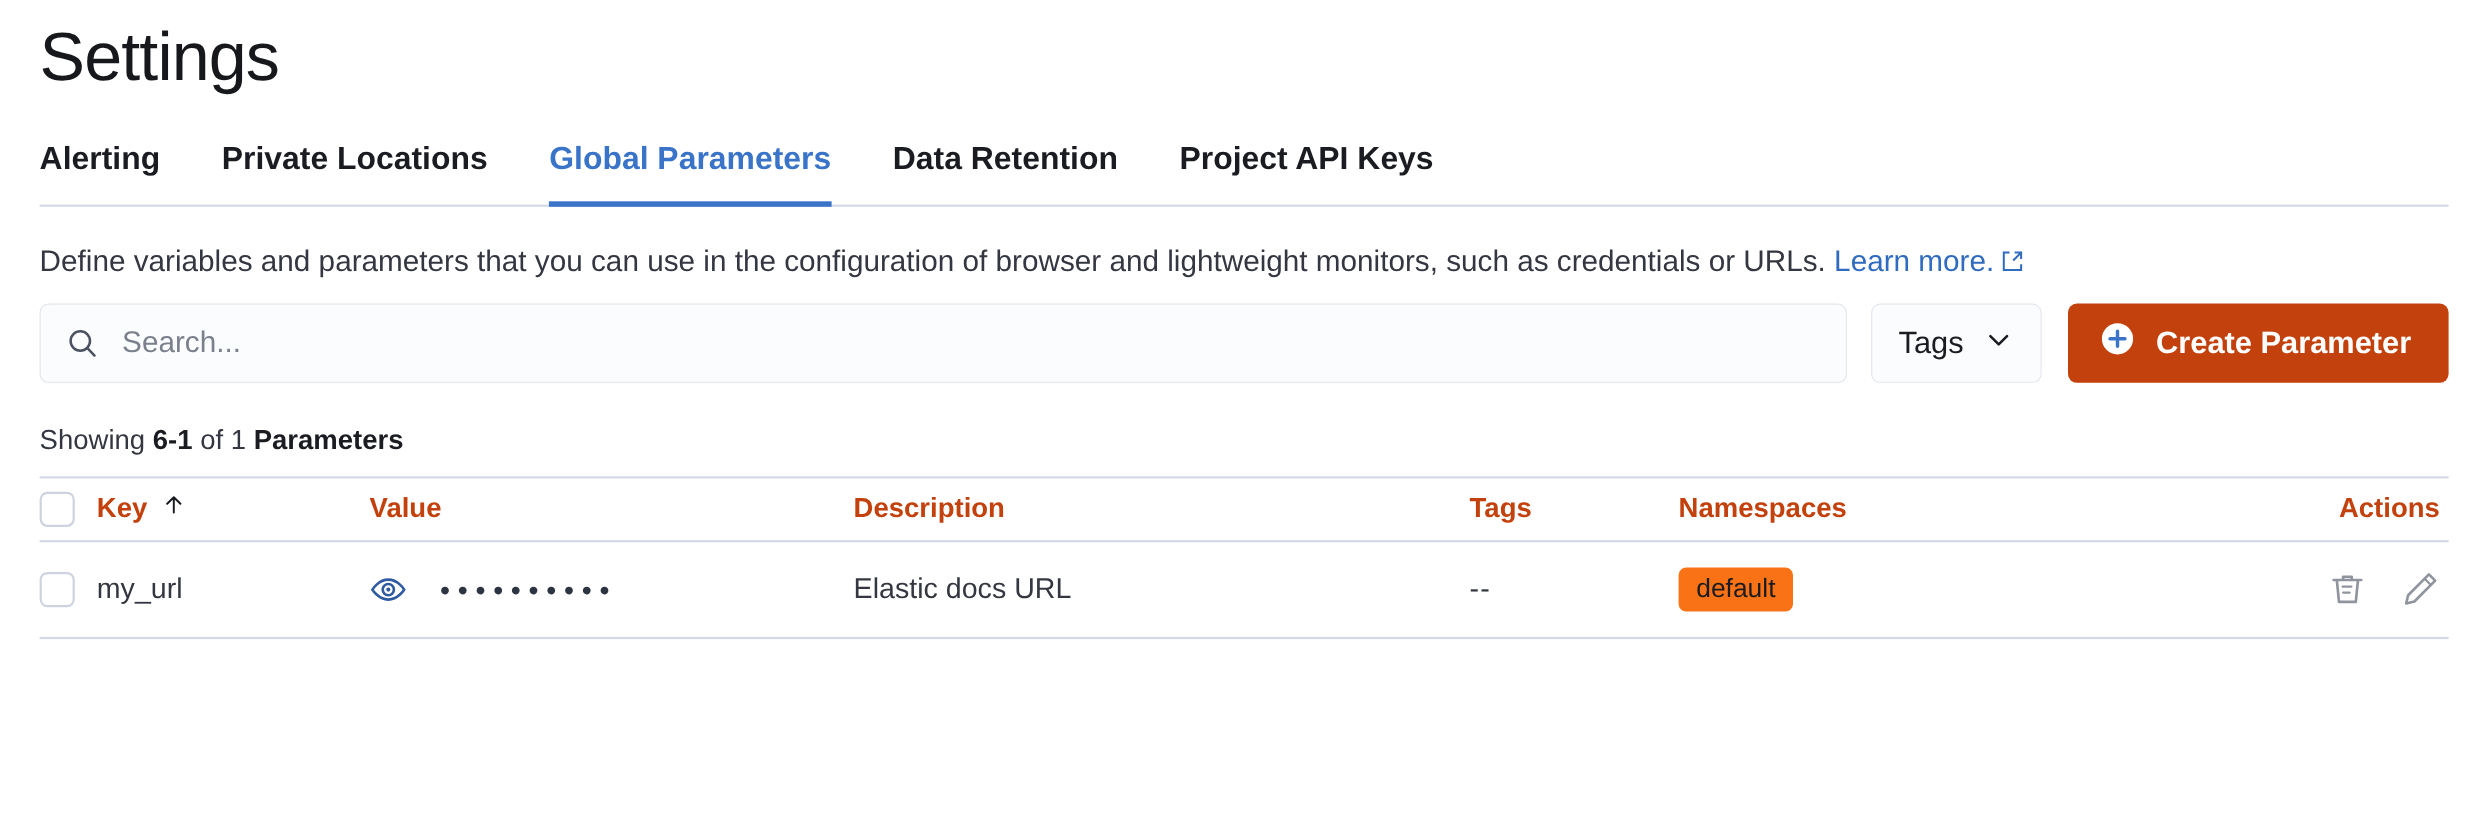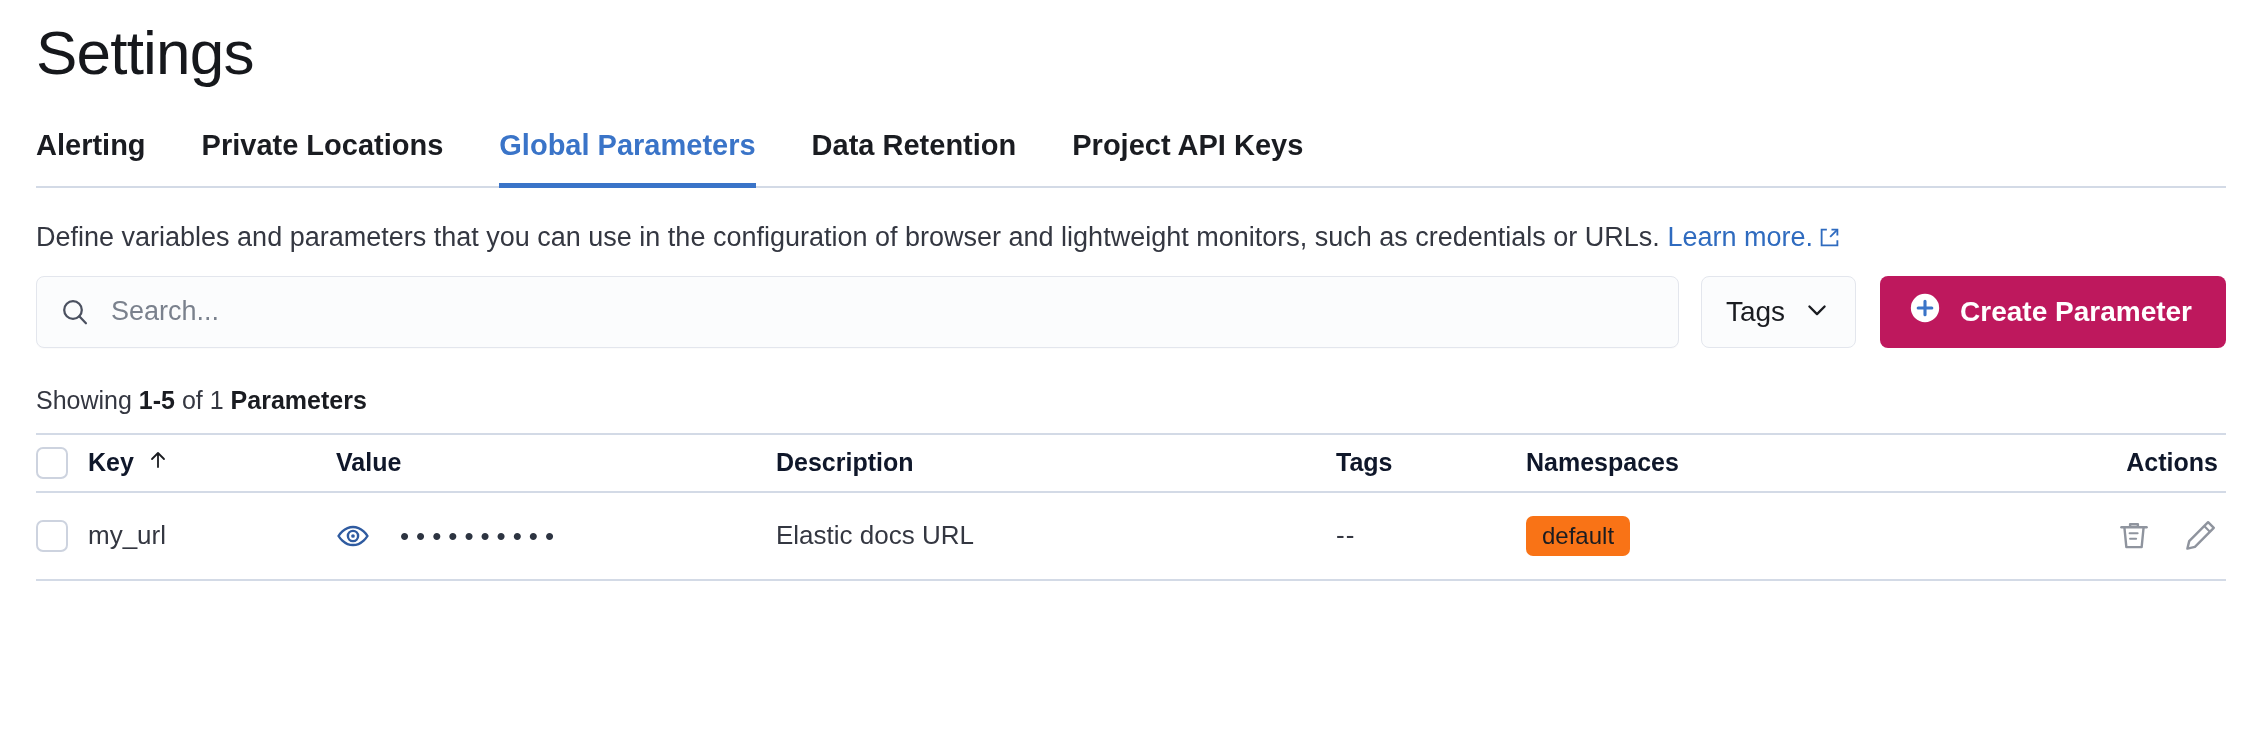--- a/index.html
+++ b/index.html
@@ -133,21 +133,21 @@
     cursor: pointer;
     box-sizing: border-box;
   }
   .tags-btn-label { font-size: 28px; font-weight: 400; color: #1a1c21; }
 
   .create-btn {
     flex: 0 0 auto;
     margin-left: 24px;
     height: 72px;
     padding: 0 34px 0 28px;
-    background: #be185d;
+    background: #c2410c;
     border: none;
     border-radius: 8px;
     display: flex;
     align-items: center;
     gap: 18px;
     cursor: pointer;
     color: #ffffff;
     font-family: "Liberation Sans", sans-serif;
     font-size: 28px;
     font-weight: 700;
@@ -183,21 +183,21 @@
   .c-key { width: 248px; flex: 0 0 248px; }
   .c-value { width: 440px; flex: 0 0 440px; display:flex; align-items:center; }
   .c-desc { width: 560px; flex: 0 0 560px; }
   .c-tags { width: 190px; flex: 0 0 190px; }
   .c-ns { flex: 1 1 auto; }
   .c-actions { width: 210px; flex: 0 0 210px; display: flex; justify-content: flex-end; align-items: center; gap: 30px; padding-right: 8px; }
 
   .th {
     font-size: 25px;
     font-weight: 700;
-    color: #0f172a;
+    color: #c2410c;
   }
   .th.sortable { display: flex; align-items: center; gap: 12px; cursor: pointer; }
   .th-actions { width:100%; text-align: right; }
 
   .checkbox {
     width: 32px;
     height: 32px;
     border: 2px solid #cdd3df;
     border-radius: 7px;
     background: #fff;
@@ -283,21 +283,21 @@
         <svg width="34" height="34" viewBox="0 0 24 24" fill="none">
           <circle cx="12" cy="12" r="10" fill="#ffffff"></circle>
           <path d="M12 7.2v9.6M7.2 12h9.6" stroke="#3a74c8" stroke-width="2.2" stroke-linecap="round"></path>
         </svg>
       </span>
       <span>Create Parameter</span>
     </button>
   </div>
 
   <div class="showing">
-    <span>Showing </span><b>1-5</b><span> of 1 </span><b>Parameters</b>
+    <span>Showing </span><b>6-1</b><span> of 1 </span><b>Parameters</b>
   </div>
 
   <div class="table">
 
     <div class="thead">
       <div class="c-check">
         <span class="checkbox"></span>
       </div>
       <div class="c-key th sortable">
         <span>Key</span>

